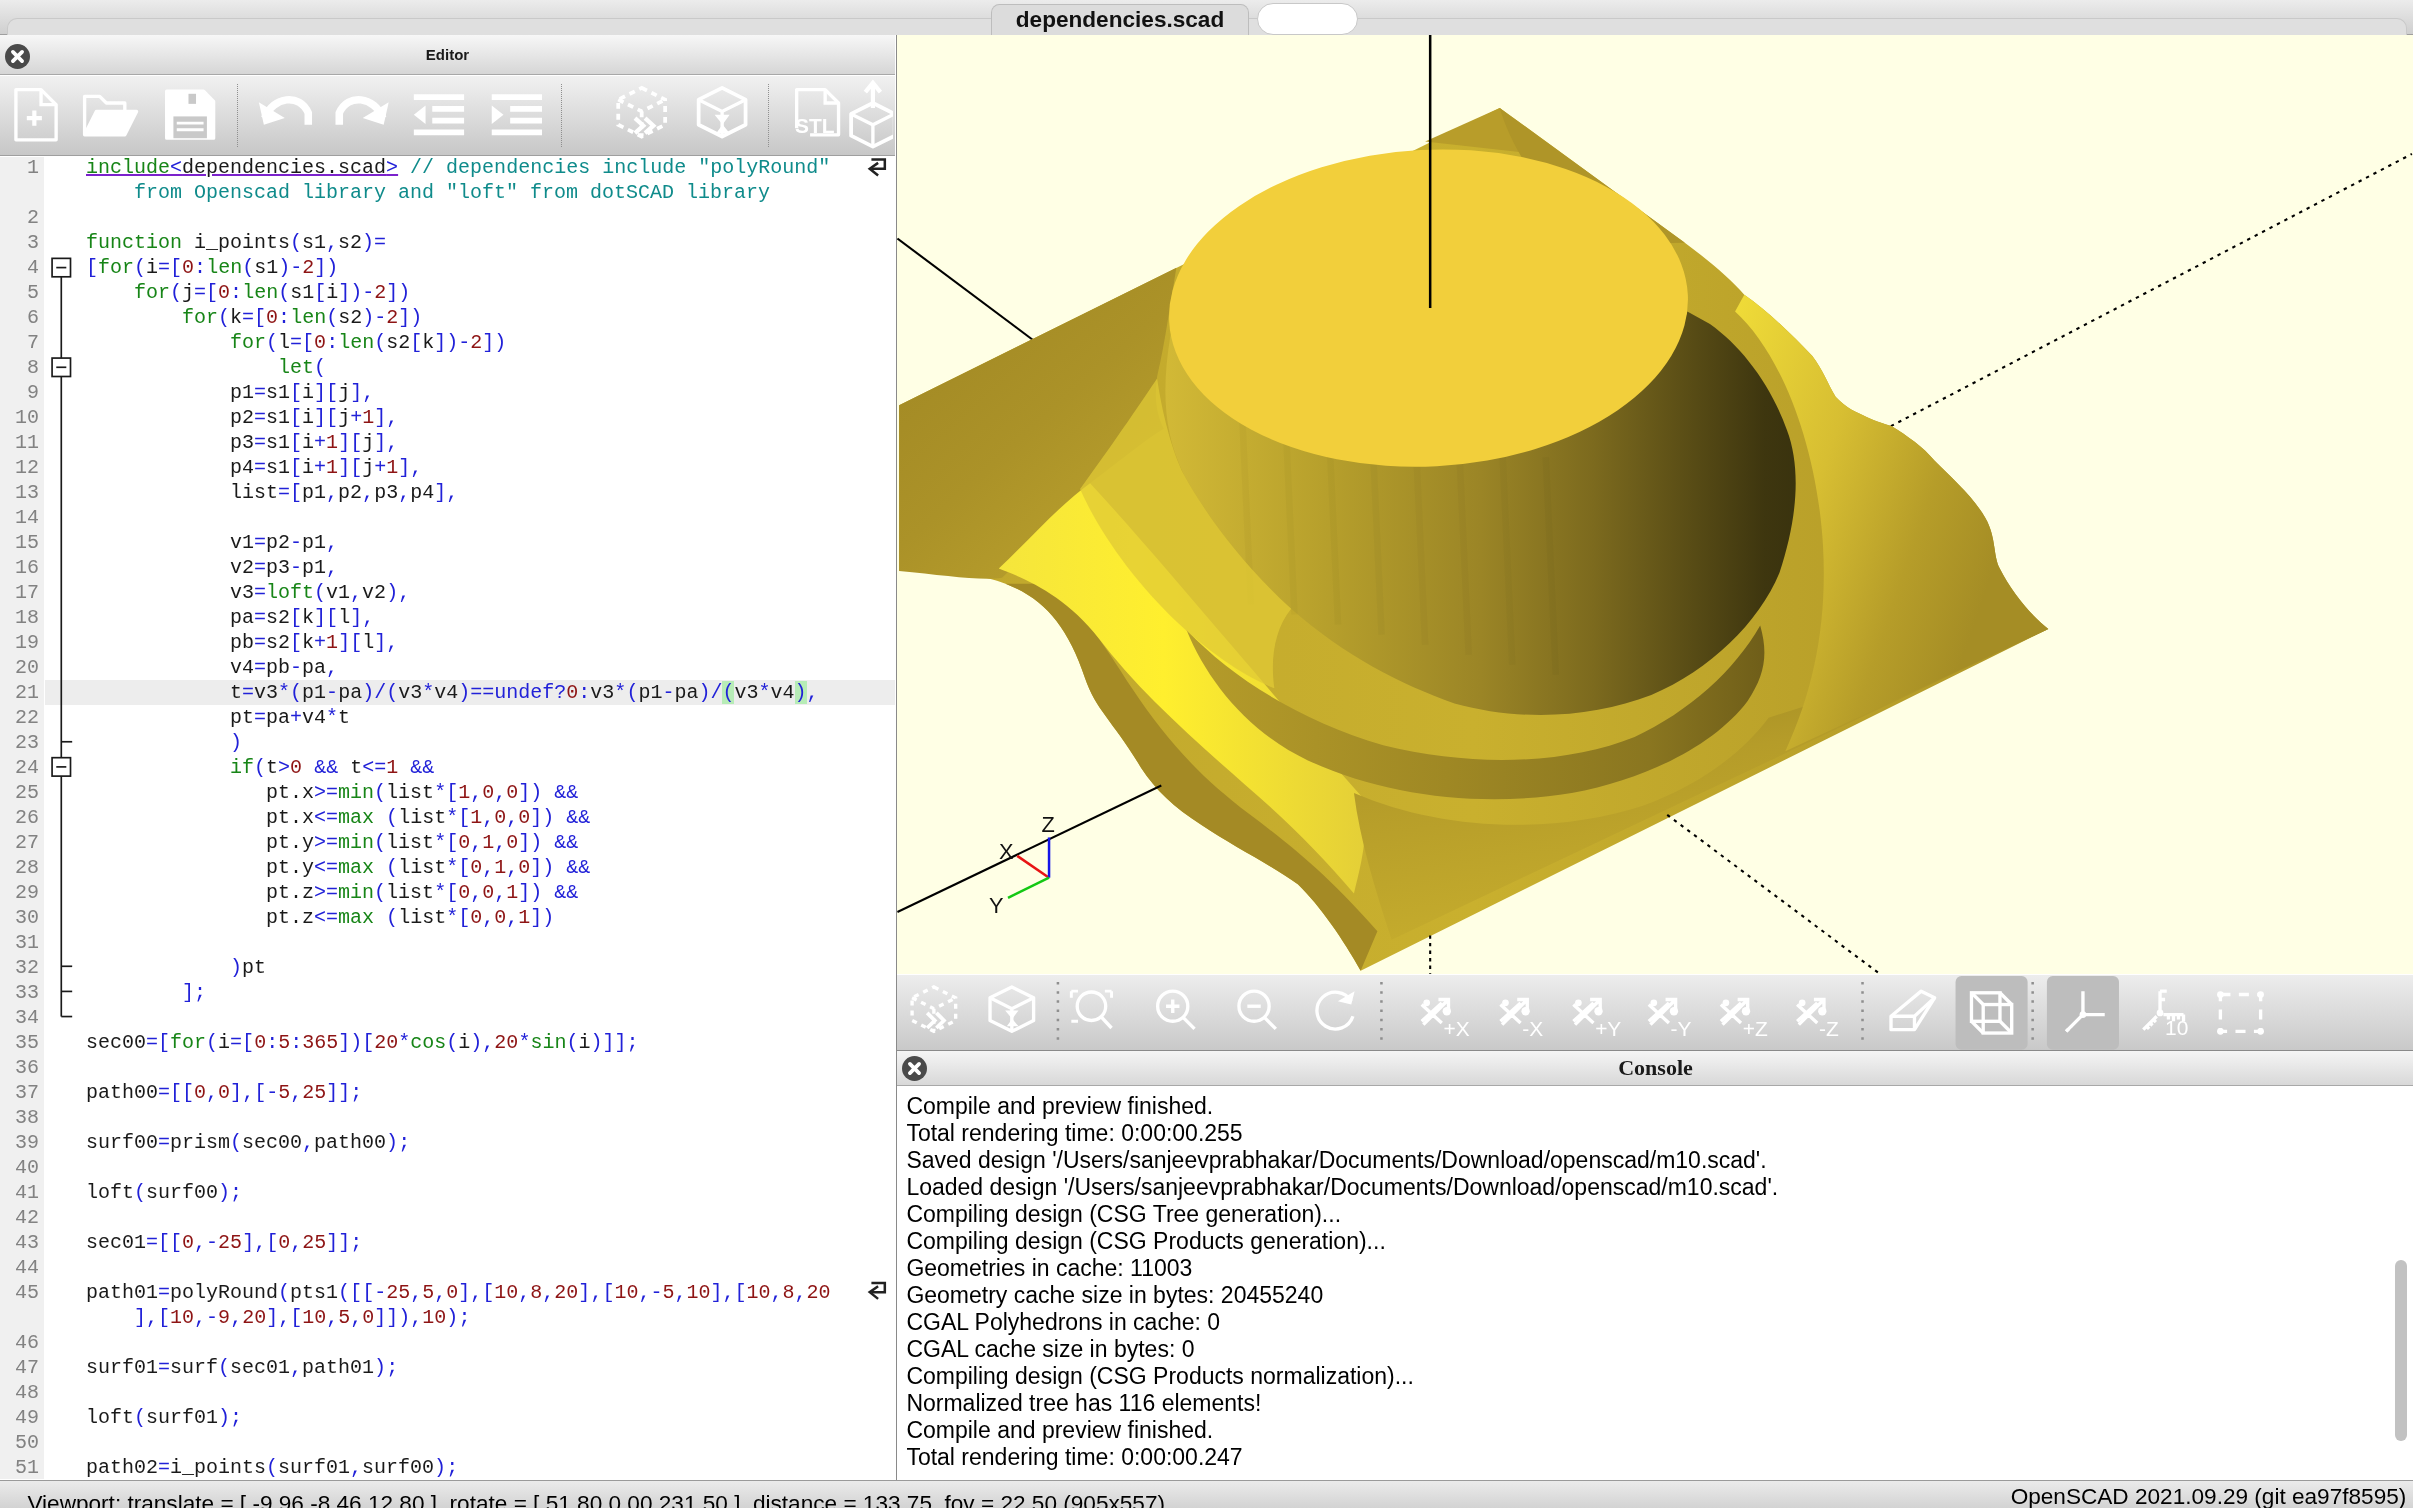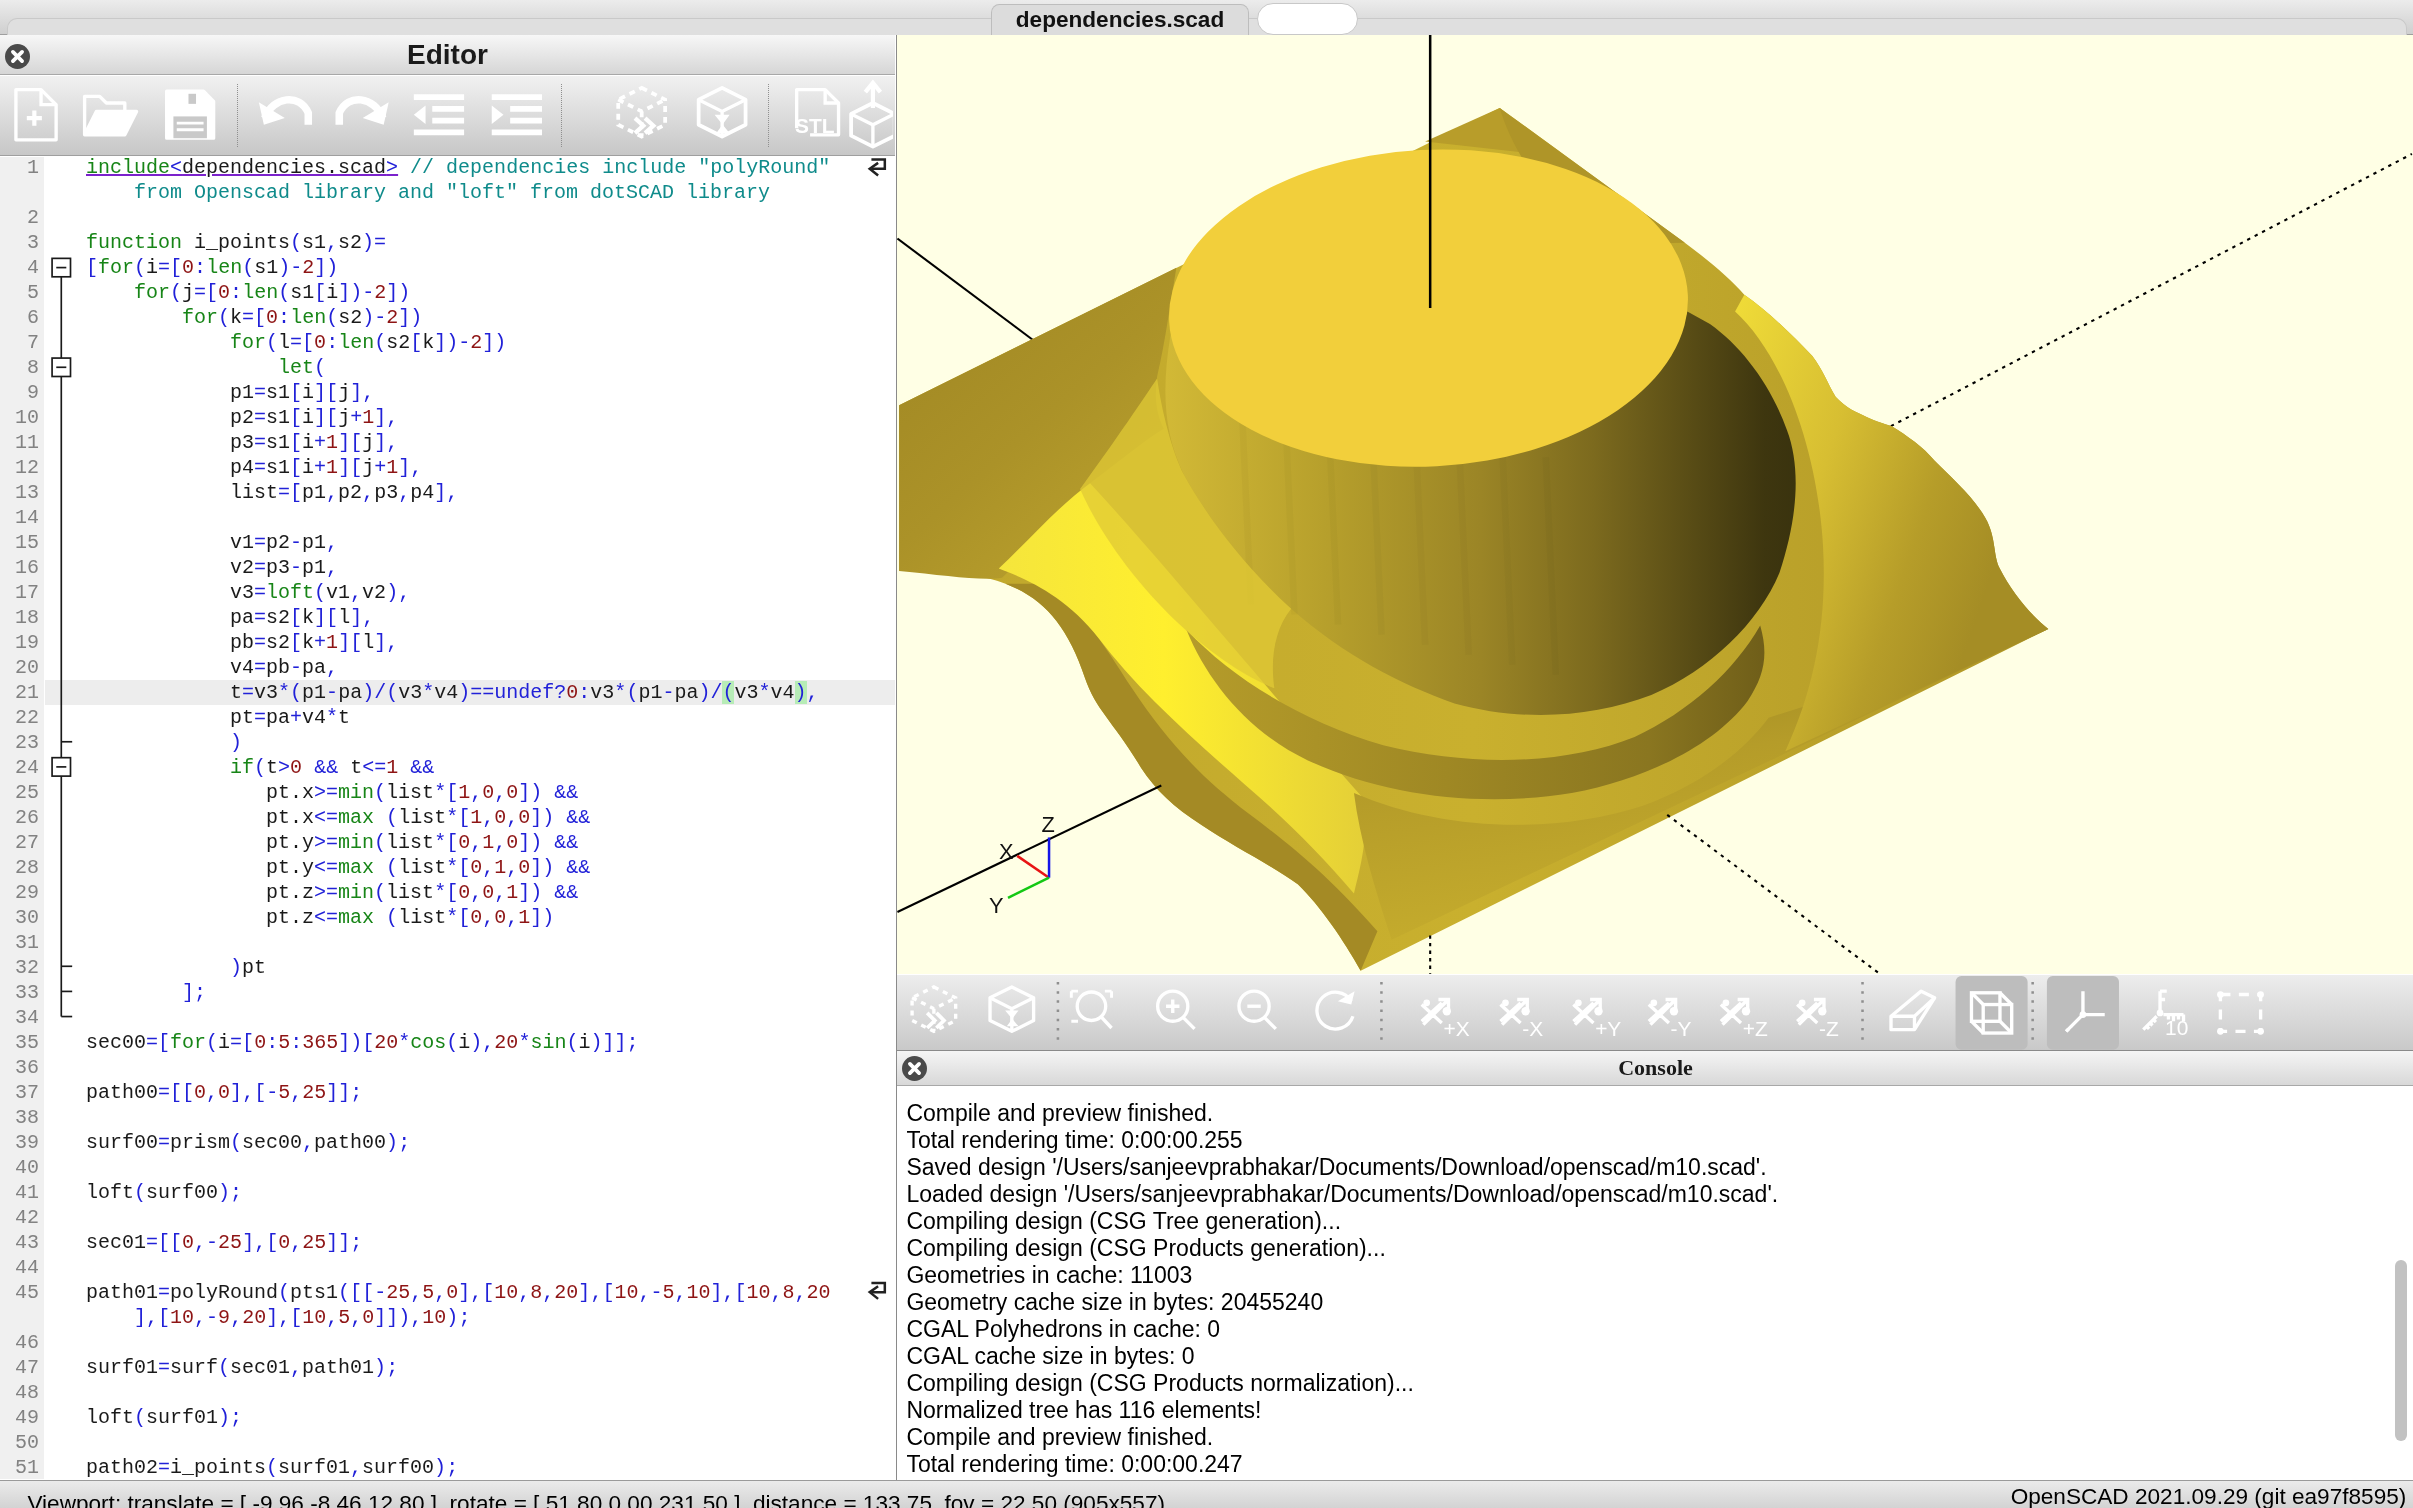--- a/index.html
+++ b/index.html
@@ -4,39 +4,39 @@
 <style>
   html,body{margin:0;padding:0;width:2413px;height:1508px;overflow:hidden;background:#fff;}
   *{box-sizing:border-box;}
   body{font-family:"Liberation Sans",sans-serif;}
   .abs{position:absolute;}
   #tabbar{left:0;top:0;width:2413px;height:35px;background:linear-gradient(#ececec,#cfcfcf);border-bottom:0.8px solid #9f9f9f;}
   #tab1{left:991px;top:4.2px;width:258px;height:31px;background:#dcdcdc;border:0.8px solid #bdbdbd;border-bottom:none;border-radius:8.4px 8.4px 0 0;color:#111;font-size:22.6px;font-weight:600;text-align:center;line-height:30px;}
   #tab2{left:1257px;top:2.5px;width:101px;height:32px;background:#ffffff;border:0.8px solid #c8c8c8;border-radius:16px;}
   #editor{left:0;top:35px;width:897px;height:1445px;background:#fff;border-right:1.7px solid #8a8a8a;}
   #edhead{left:0;top:0;width:895px;height:40px;background:linear-gradient(#f7f7f7,#d6d6d6);border-bottom:0.8px solid #a8a8a8;}
-  #edhead .title{width:100%;text-align:center;font-size:28px;font-weight:700;color:#1a1a1a;line-height:39px;}
+  #edhead .title{width:100%;text-align:center;font-size:15px;font-weight:700;color:#1a1a1a;line-height:39px;}
   #edtool{left:0;top:41px;width:895px;height:80px;background:linear-gradient(#f1f1f1,#c7c7c7);border-bottom:0.8px solid #9f9f9f;}
   .vsep{position:absolute;top:8.4px;height:63px;width:0;border-left:1.7px dotted #8f8f8f;}
   #edcode{left:0;top:122px;width:895px;height:1322px;background:#fff;overflow:hidden;}
   #gutter{left:0;top:0;width:44px;height:1322px;background:#f0f0f0;}
   pre{margin:0;font-family:"Liberation Mono",monospace;font-size:20px;line-height:25px;white-space:pre;}
   #nums{left:0;top:-1.7px;width:39px;text-align:right;color:#828282;}
   #code{left:86px;top:-1.7px;color:#1a1a1a;}
   .k{color:#178517;}
   .o{color:#2121d8;}
   .n{color:#8e1414;}
   .c{color:#0f8b8b;}
   .hl{position:absolute;left:45px;top:0;width:850px;height:25px;background:#ededed;}
   .bm{background:#b7ecb7;}
   #view{left:897px;top:35px;width:1517px;height:939px;background:#ffffe5;}
   #vtool{left:897px;top:975px;width:1517px;height:76px;background:linear-gradient(#ededed,#c9c9c9);border-bottom:1.7px solid #8a8a8a;}
   #conshead{left:897px;top:1051px;width:1517px;height:35px;background:linear-gradient(#f5f5f5,#d8d8d8);border-bottom:0.8px solid #a8a8a8;font-family:Liberation Serif, serif;}
   #conshead .title{width:100%;text-align:center;font-size:22px;font-weight:700;color:#1a1a1a;line-height:34px;}
-  #constext{left:898px;top:1087px;width:1515px;height:393px;background:#ffffff;color:#000;font-size:23px;line-height:27px;padding-left:8.4px;padding-top:13px;}
+  #constext{left:898px;top:1087px;width:1515px;height:393px;background:#ffffff;color:#000;font-size:23px;line-height:27px;padding-left:8.4px;padding-top:6px;}
   #status{left:0;top:1480px;width:2413px;height:28.5px;background:linear-gradient(#ebebeb,#d2d2d2);border-top:0.8px solid #9a9a9a;font-size:22.6px;color:#000;}
   .closebtn{position:absolute;width:25px;height:25px;border-radius:50%;background:#4a4a4a;}
 </style>
 </head>
 <body>
 <div id="tabbar" class="abs">
   <div class="abs" style="left:6.7px;top:18.4px;width:2400px;height:17px;background:#dfdfdf;border:0.8px solid #c9c9c9;border-bottom:none;border-radius:10px 10px 0 0;"></div>
   <div id="tab1" class="abs">dependencies.scad</div>
   <div id="tab2" class="abs"></div>
 </div>

